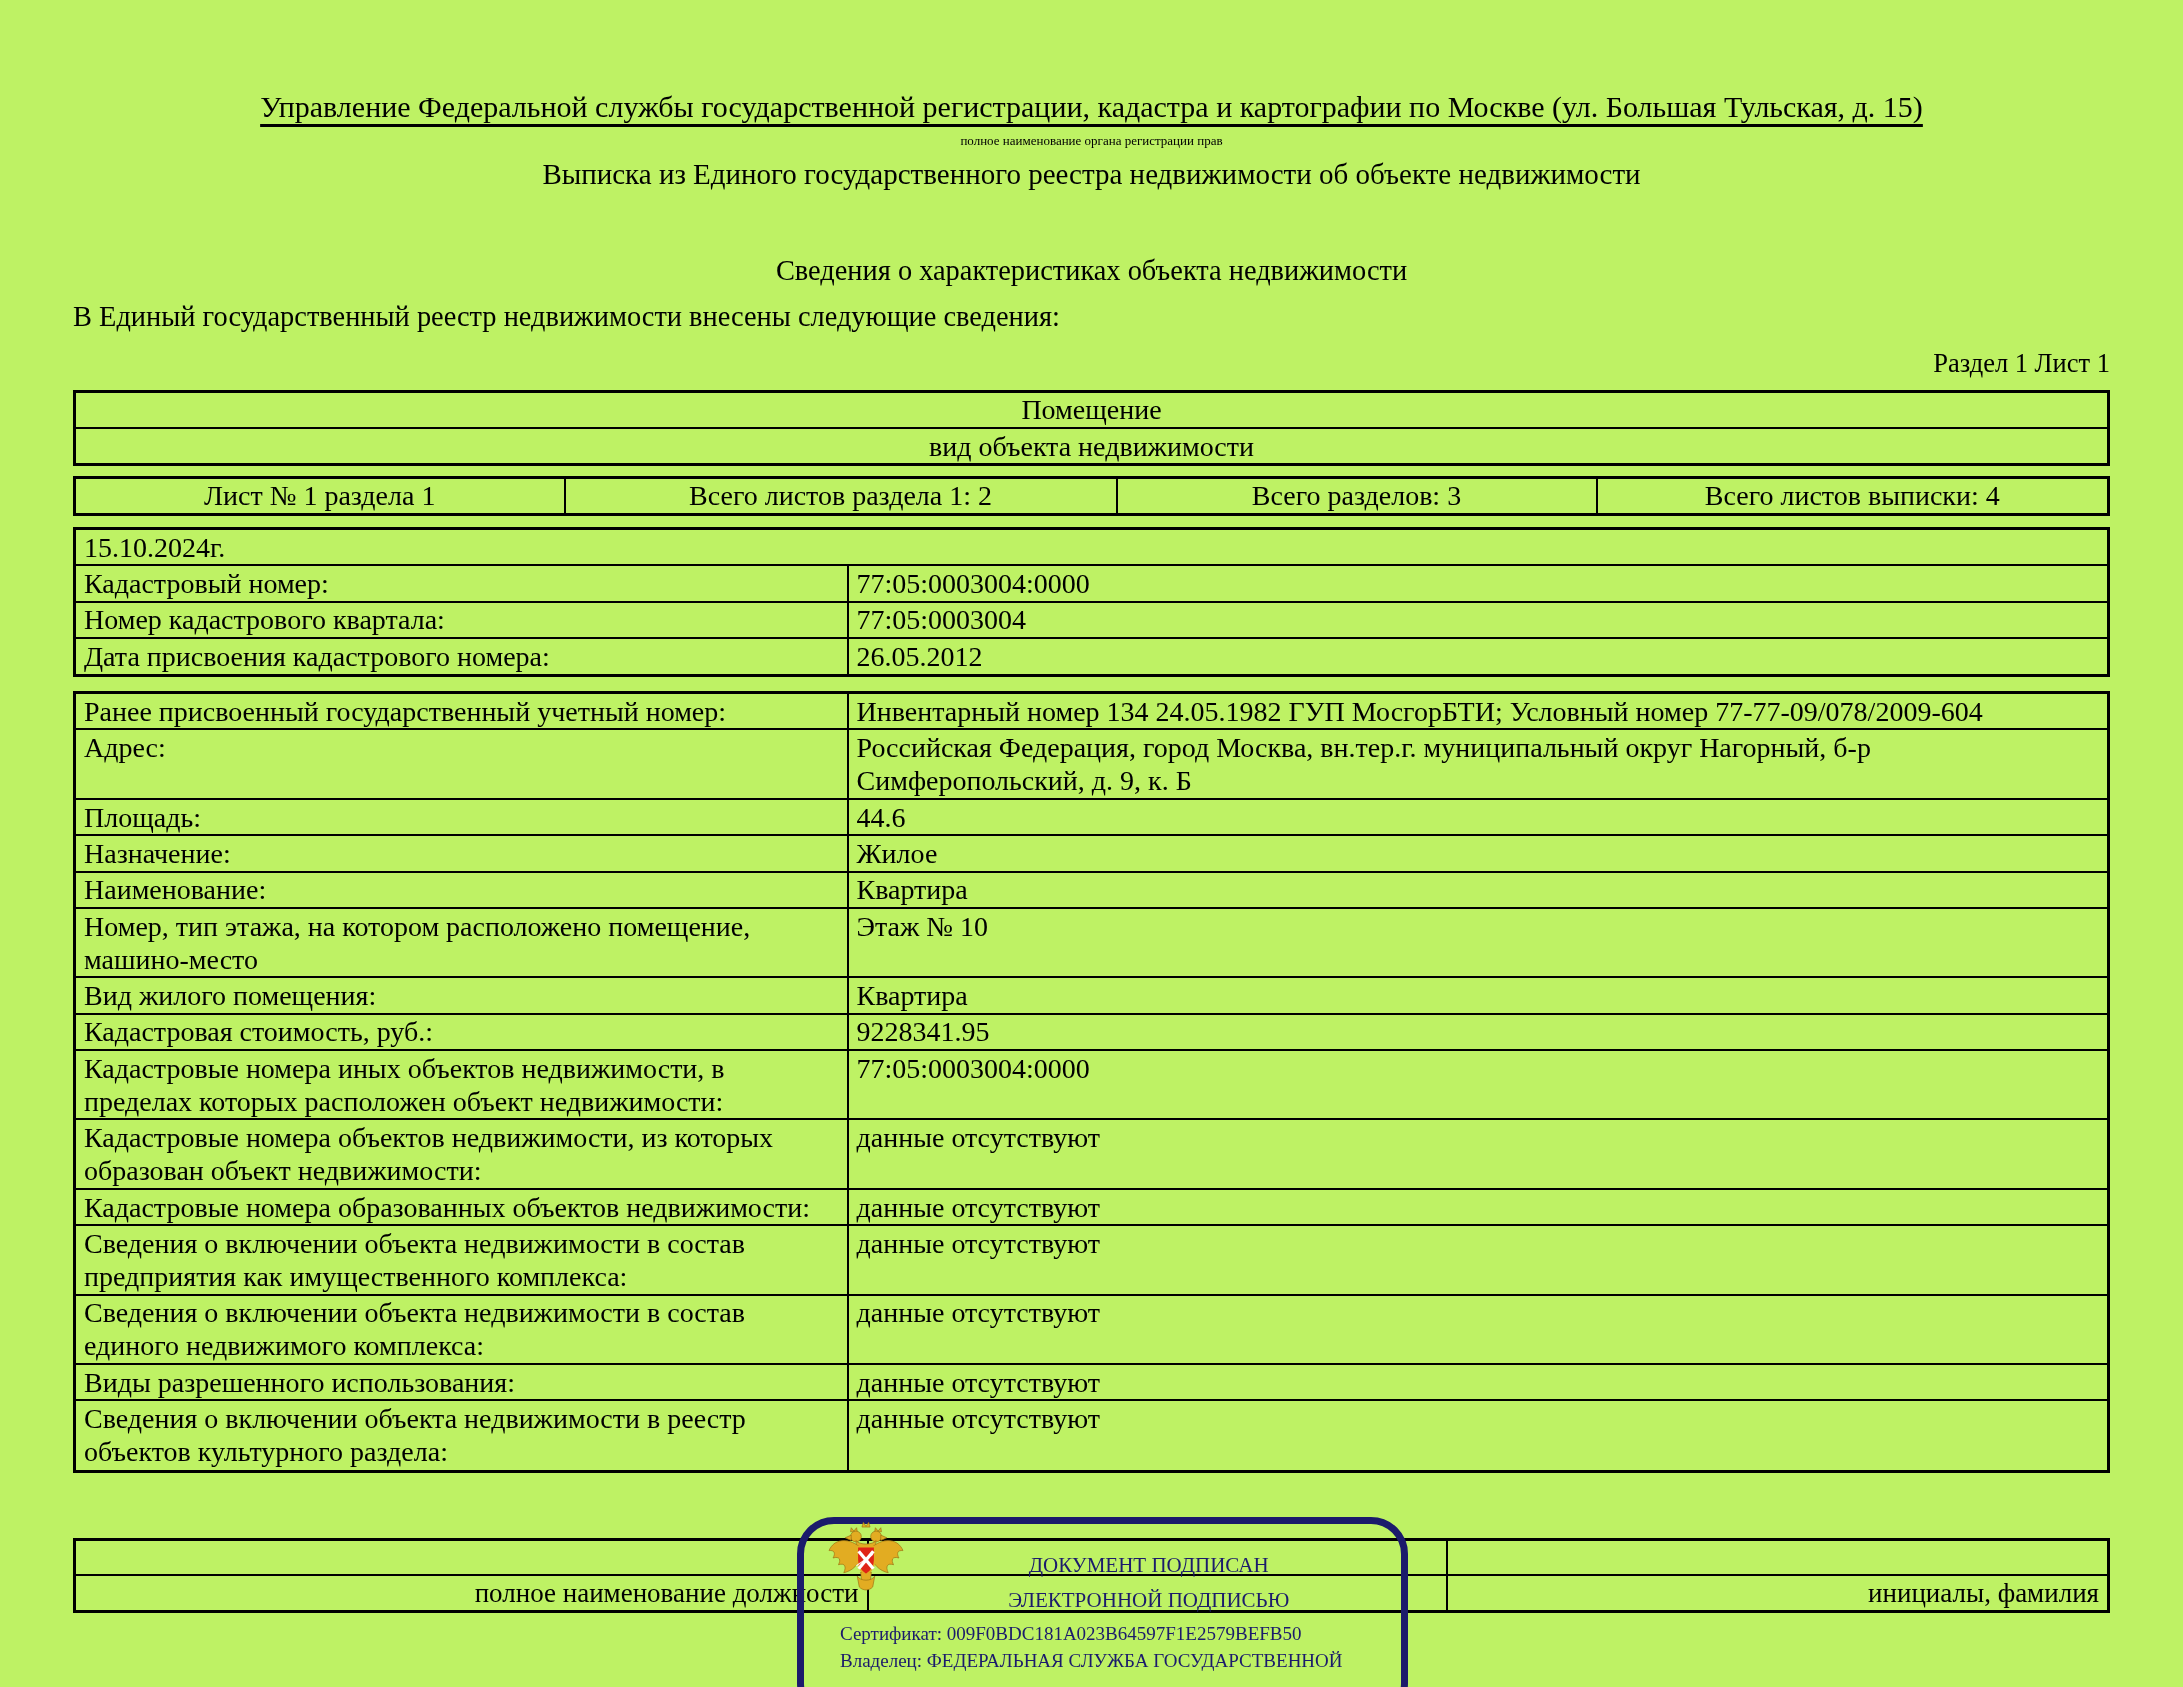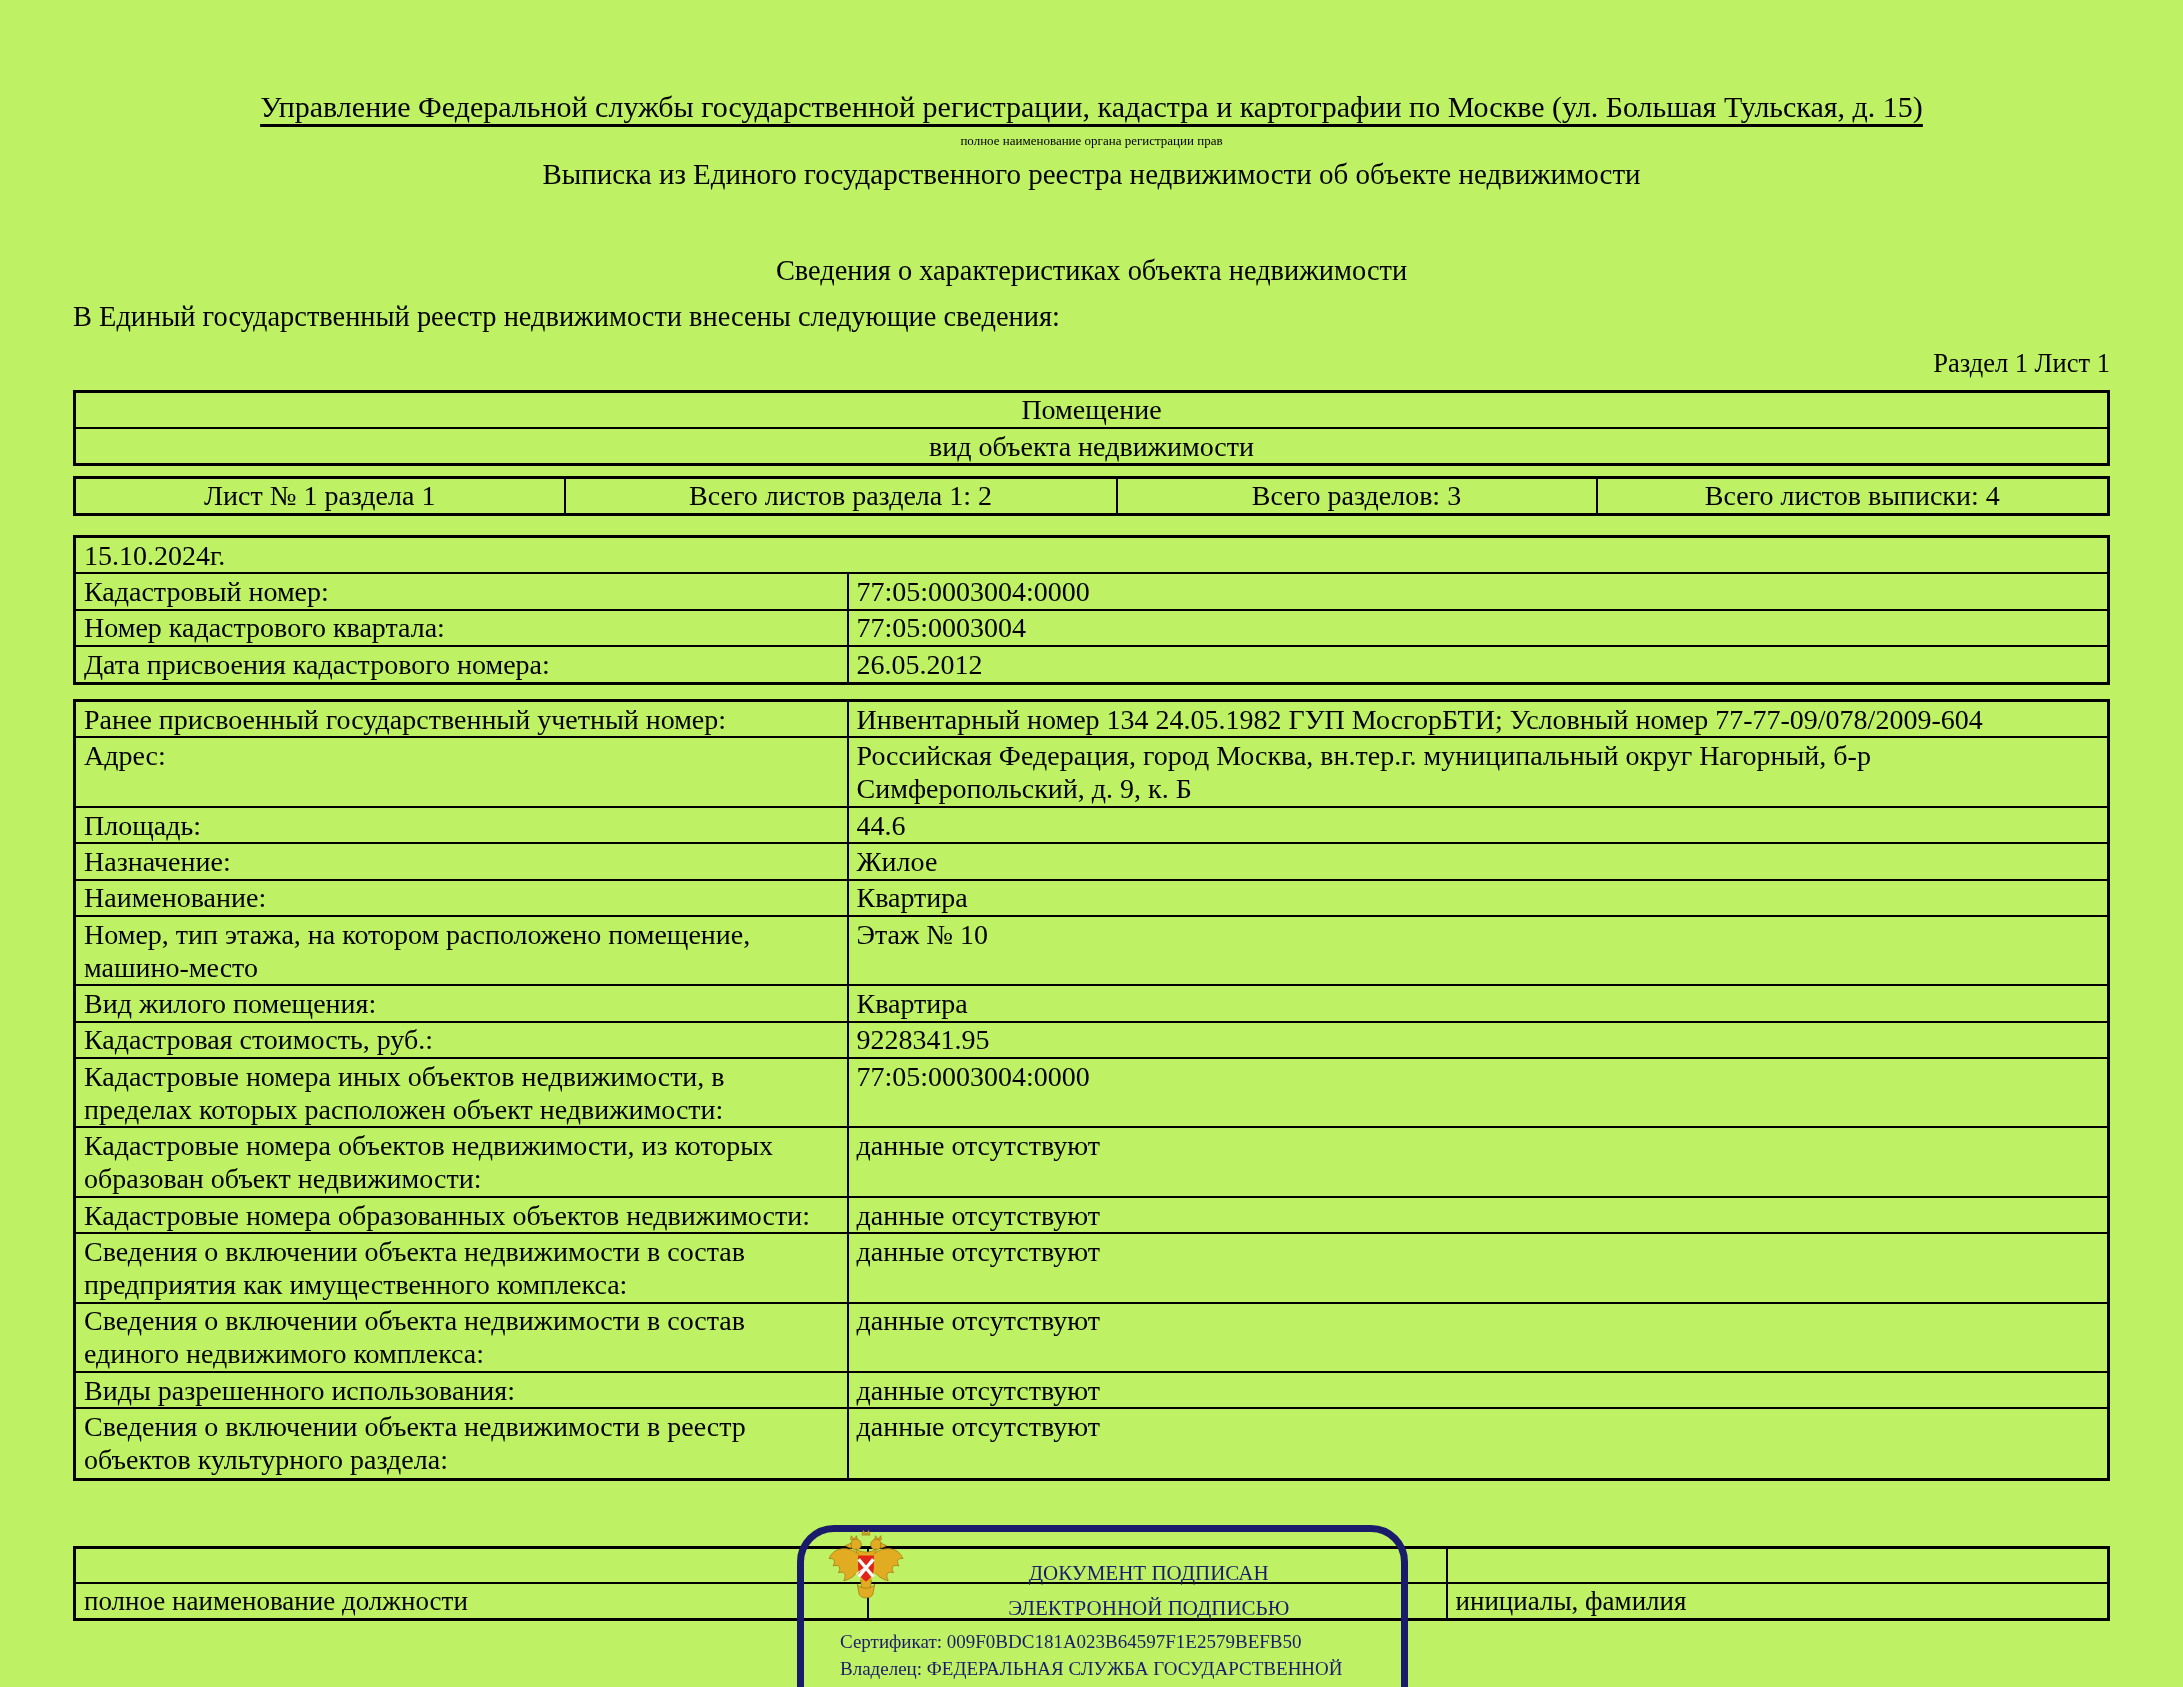--- a/index.html
+++ b/index.html
@@ -25,37 +25,37 @@
   .razdel{font-size:26.5px;margin-top:14.6px;text-align:right;}
   
   table{border-collapse:collapse;width:100%;table-layout:fixed;}
   table{border:3.3px solid #000;}
   td{border:2.6px solid #000;font-size:28px;line-height:33px;padding:0.7px 8px;vertical-align:top;overflow:hidden;}
   td.c{text-align:center;vertical-align:middle;margin-left:16px;}
   .t-vid{margin-top:10.6px;}
   .t-vid td{height:30px;}
   .t-sheet{margin-top:9.3px;}
   .t-sheet td{height:30px;}
-  .t-main1{margin-top:19px;padding-left:10px;}
+  .t-main1{margin-top:11px;padding-left:10px;}
   .t-main1 td.date{height:32px;}
   .t-main1 td,.t-main2 td{height:32px;}
   .t-main2{margin-top:14.6px;}
   col.lblcol{width:773px;}
   
   .t-main2 tbody tr:nth-child(2) td,
   .t-main2 tbody tr:nth-child(6) td,
   .t-main2 tbody tr:nth-child(9) td,
   .t-main2 tbody tr:nth-child(10) td,
   .t-main2 tbody tr:nth-child(12) td,
   .t-main2 tbody tr:nth-child(13) td{height:65px;}
   .t-main2 tbody tr:nth-child(15) td{height:67px;}
   
   .sig-wrap{position:relative;margin-top:44px;height:192px;}
   .t-sig{position:absolute;left:0;top:21px;width:100%;}
-  .t-sig td{height:29px;text-align:left;vertical-align:middle;font-size:27px;margin-top:32px;}
+  .t-sig td{height:29px;text-align:right;vertical-align:middle;font-size:27px;margin-top:32px;}
   .t-sig tr.r1 td{height:32px;}
   col.sc1{width:793px;}
   col.sc2{width:579px;}
   .stamp{
     position:absolute;left:724px;top:0;
     width:597px;height:189px;
     border:7.3px solid var(--navy,#1b1b6b);
     border-radius:37px;
     background:transparent;
   }

